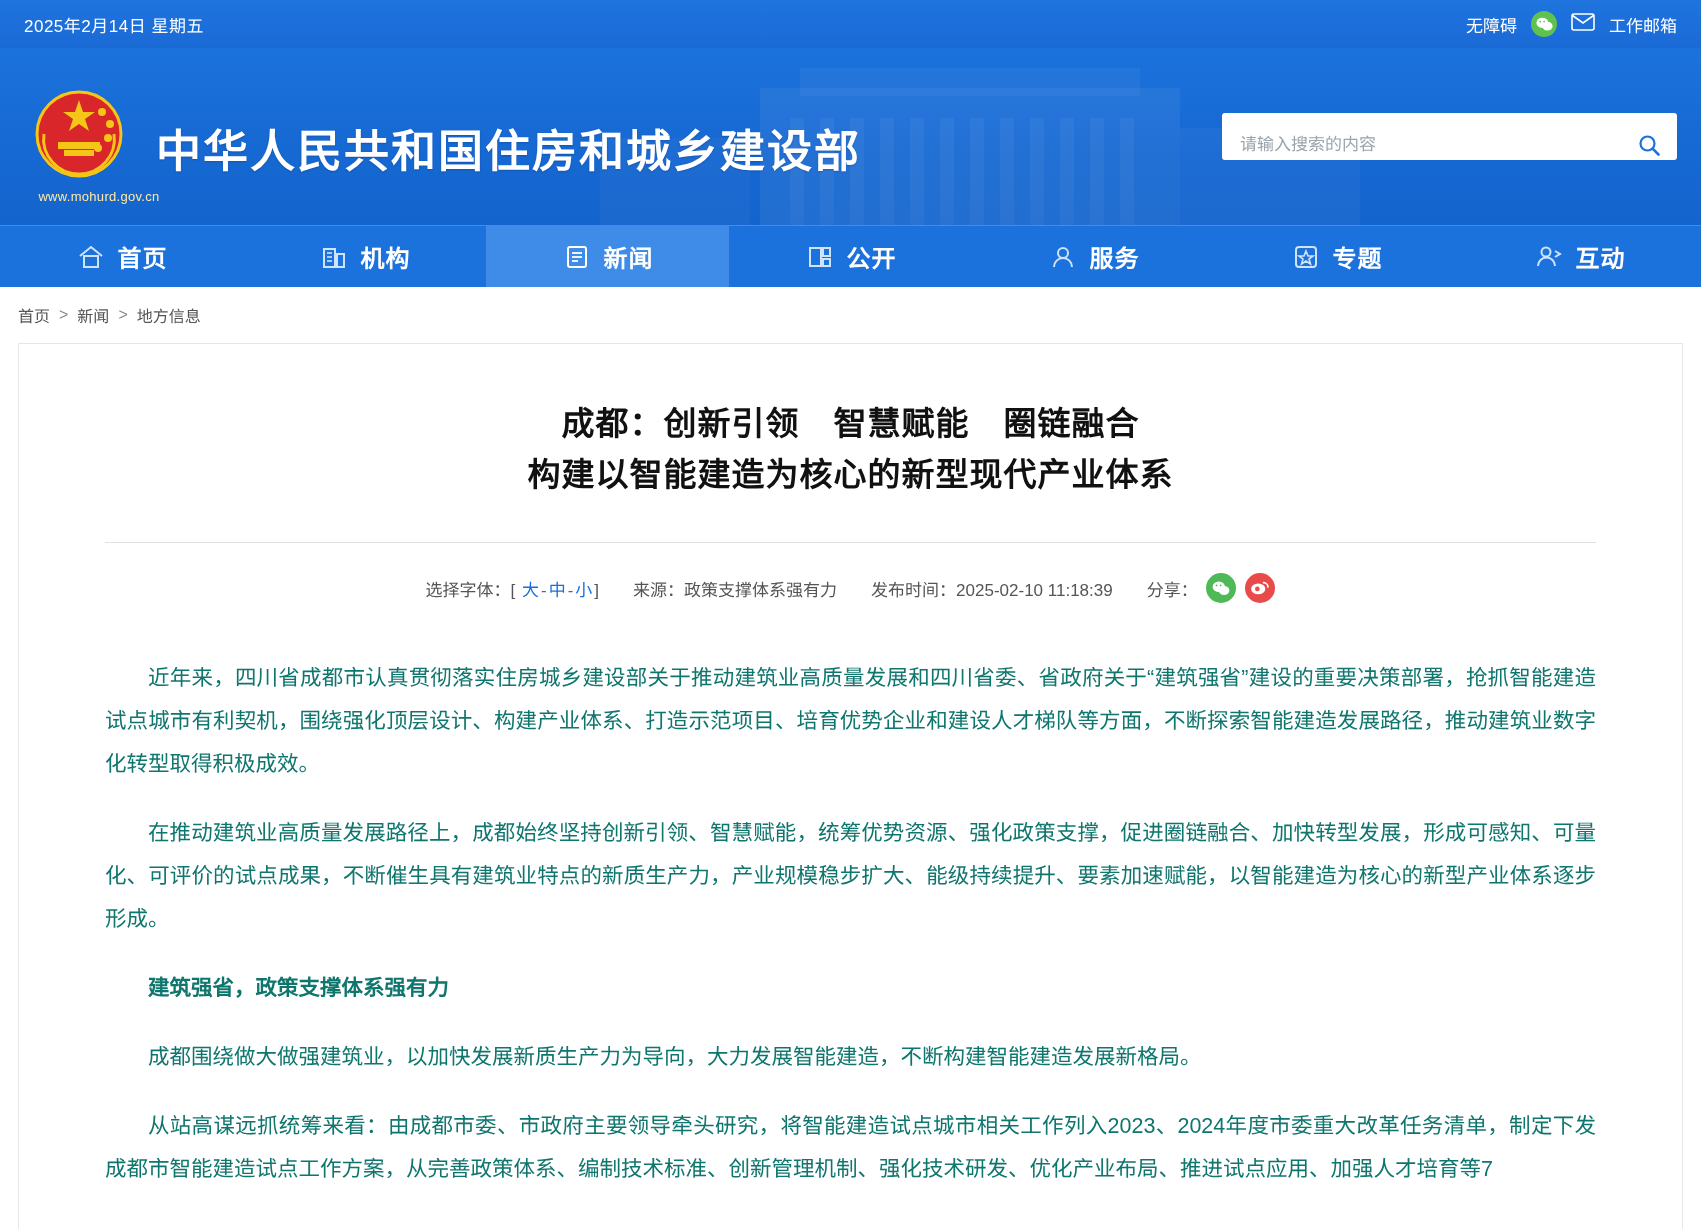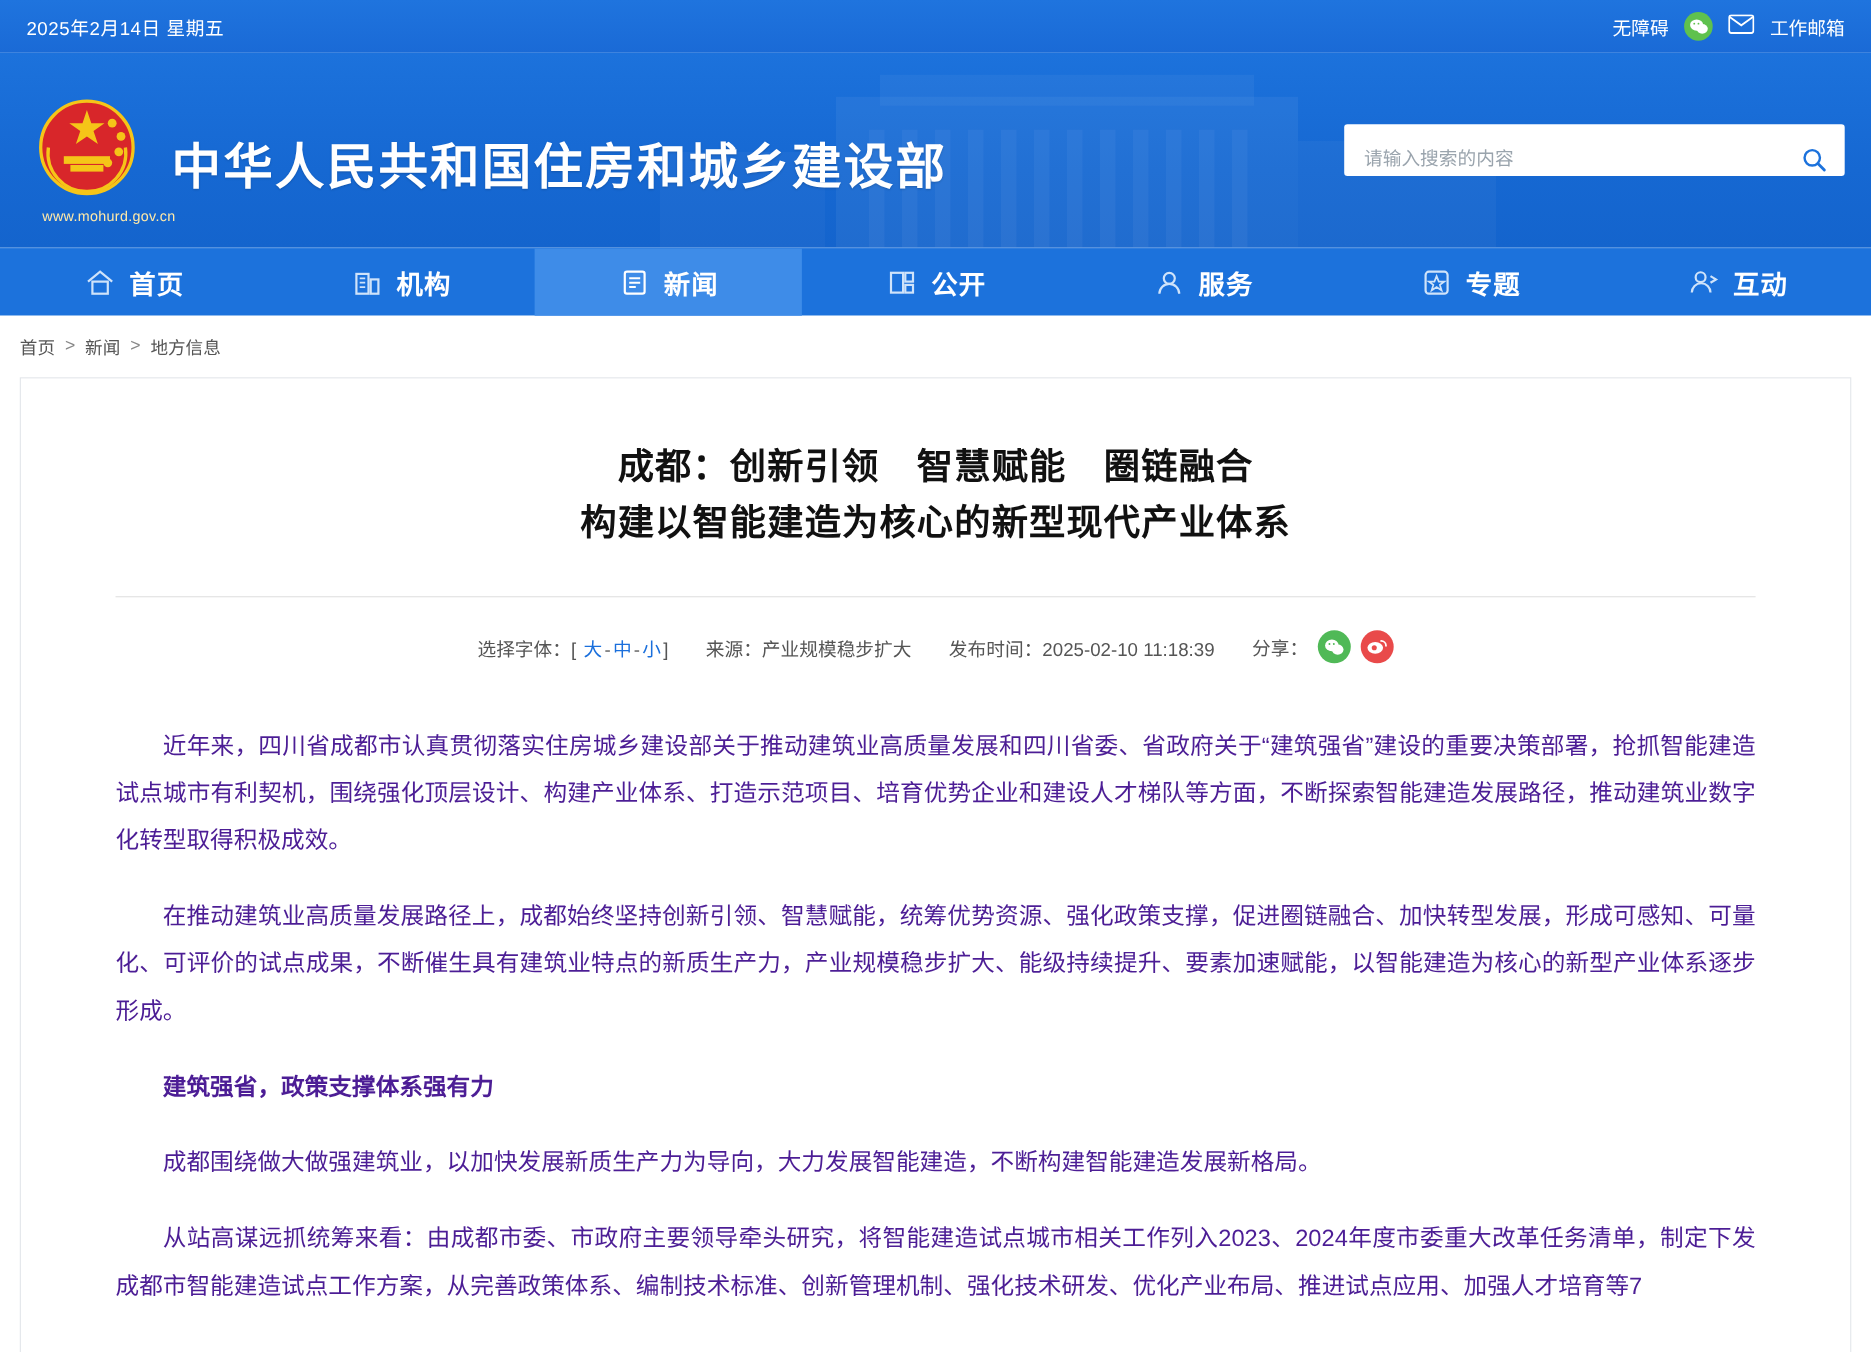--- a/index.html
+++ b/index.html
@@ -121,21 +121,21 @@
     font-size: 17px; color: #555; padding: 30px 0 0;
   }
   .meta .fonts a { color: #1a6fdc; text-decoration: none; margin: 0 2px; }
   .meta .fonts .dash { color:#666; }
   .share-icons { display: inline-flex; align-items: center; gap: 9px; margin-left: 4px; }
   .share-wx { width: 30px; height: 30px; border-radius: 50%; background: #50b957; display:inline-flex; align-items:center; justify-content:center; }
   .share-wb { width: 30px; height: 30px; border-radius: 50%; background: #e94a4a; display:inline-flex; align-items:center; justify-content:center; color:#fff; font-size:17px; font-weight:bold; }
 
   .body { margin-top: 54px; }
   .body p {
-    font-size: 21.5px; line-height: 2.0; color: #4c1d95; text-align: justify;
+    font-size: 21.5px; line-height: 2.0; color: #0f766e; text-align: justify;
     margin-bottom: 26px; text-indent: 2em;
   }
   .body p.sub { font-weight: bold; }
 </style>
 </head>
 <body>
 
 <div class="topbar">
   <div class="date">2025年2月14日 星期五</div>
   <div class="right">
@@ -299,21 +299,21 @@
   </h1>
 
   <div class="meta-divider"></div>
 
   <div class="meta">
     <span class="fonts">
       <span>选择字体：</span><span>[</span>
       <a href="#">大</a><span class="dash">-</span><a href="#">中</a><span class="dash">-</span><a href="#">小</a><span>]</span>
     </span>
     <span>
-      <span>来源：</span><span>产业规模稳步扩大</span>
+      <span>来源：</span><span>政策支撑体系强有力</span>
     </span>
     <span>
       <span>发布时间：</span><span>2025-02-10 11:18:39</span>
     </span>
     <span>
       <span>分享：</span>
       <span class="share-icons">
         <span class="share-wx">
           <svg width="18" height="15" viewBox="0 0 20 17">
             <ellipse cx="7.5" cy="6.5" rx="7" ry="6" fill="#fff"></ellipse>

